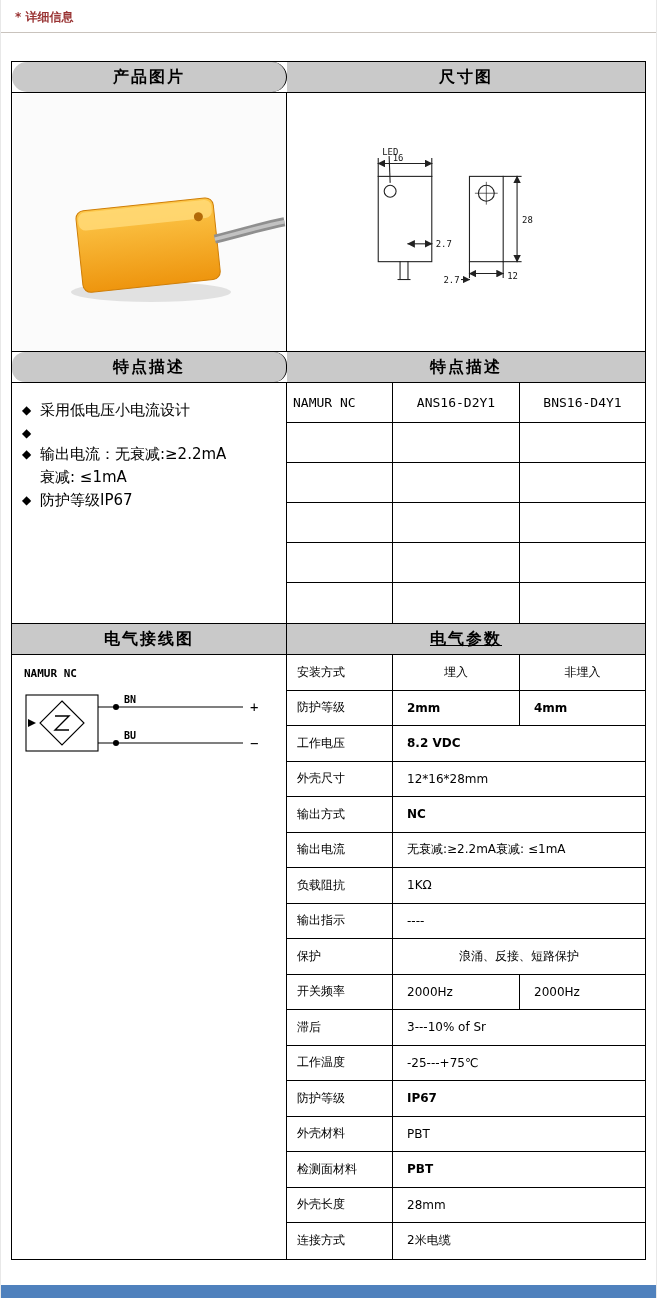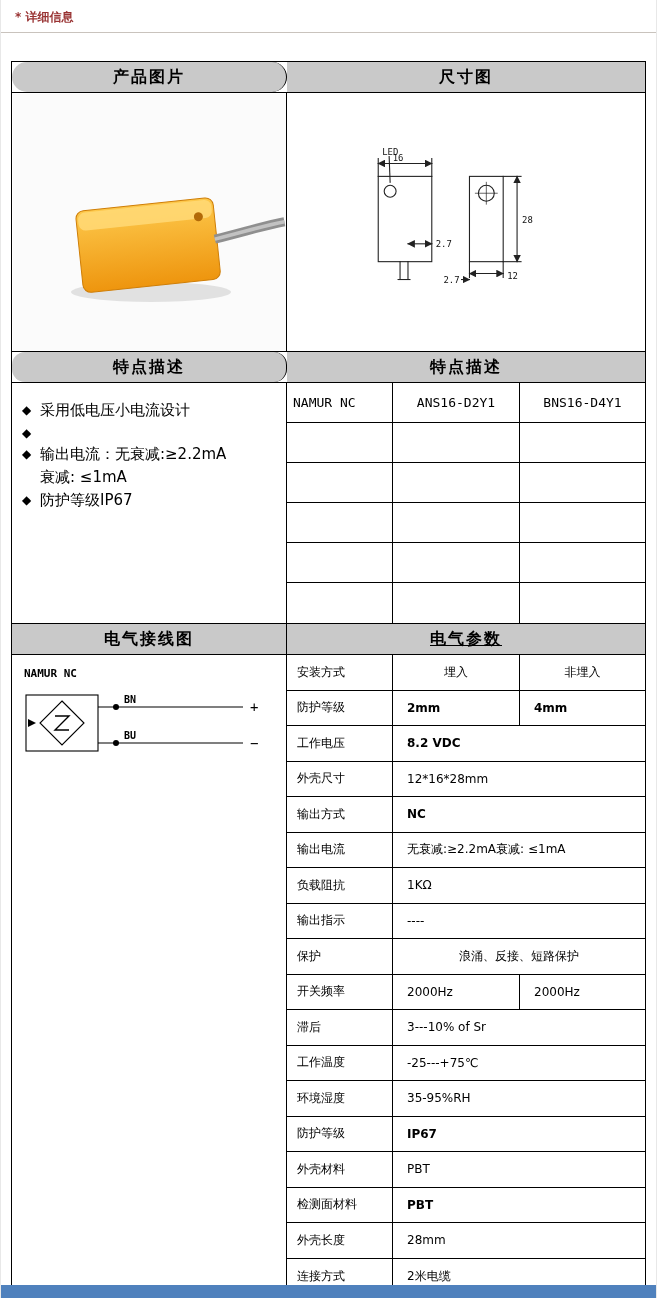--- a/index.html
+++ b/index.html
@@ -282,24 +282,20 @@
         </div>
         <div class="prow">
           <div class="pcell plabel">滞后</div>
           <div class="pcell pval span2">3---10% of Sr</div>
         </div>
         <div class="prow">
           <div class="pcell plabel">工作温度</div>
           <div class="pcell pval span2">-25---+75℃</div>
         </div>
         <div class="prow">
-          <div class="pcell plabel">环境湿度</div>
-          <div class="pcell pval span2">35-95%RH</div>
-        </div>
-        <div class="prow">
           <div class="pcell plabel">防护等级</div>
           <div class="pcell pval span2 strong">IP67</div>
         </div>
         <div class="prow">
           <div class="pcell plabel">外壳材料</div>
           <div class="pcell pval span2">PBT</div>
         </div>
         <div class="prow">
           <div class="pcell plabel">检测面材料</div>
           <div class="pcell pval span2 strong">PBT</div>

